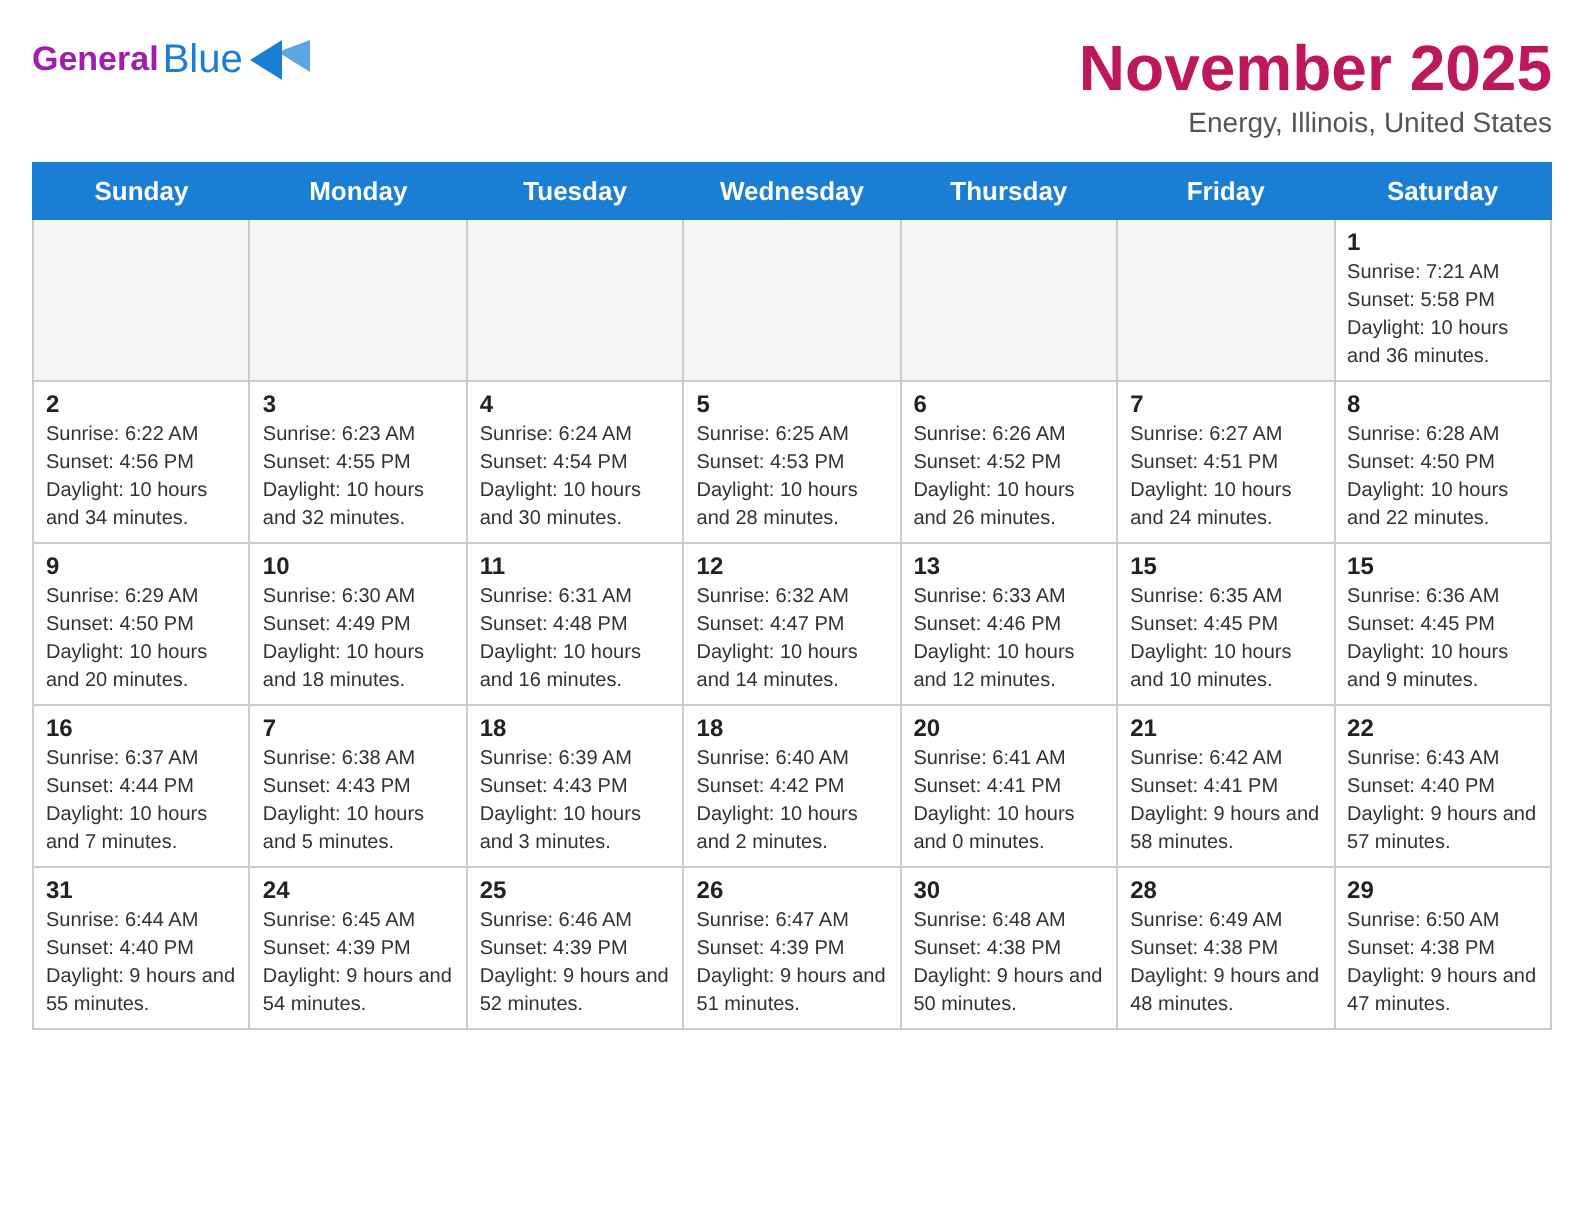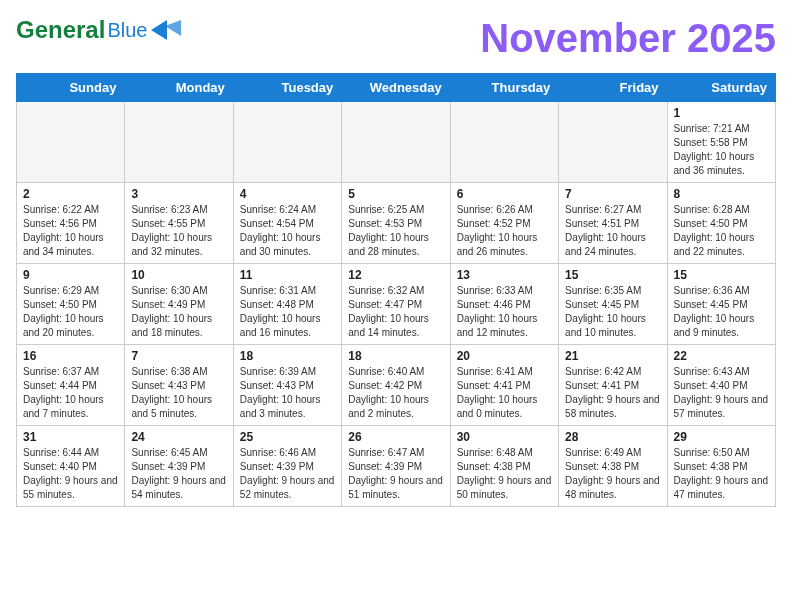--- a/index.html
+++ b/index.html
@@ -18,37 +18,37 @@
     }
     .logo-area {
       display: flex;
       flex-direction: column;
       align-items: flex-start;
     }
     .title-area {
       text-align: right;
     }
     .month-title {
-      font-size: 40px;
-      font-weight: bold;
-      color: #8b5cf6;
+      font-size: 32px;
+      font-weight: bold;
+      color: #be185d;
     }
     .subtitle {
       font-size: 14px;
       color: #555;
     }
     .calendar-table {
       width: 100%;
       border-collapse: collapse;
       border: 1px solid #ccc;
     }
     .calendar-table th {
       background-color: #1a7fd4;
       color: #fff;
-      text-align: right;
+      text-align: center;
       padding: 6px 8px;
       font-size: 13px;
       font-weight: bold;
       border: 1px solid #1a7fd4;
     }
     .calendar-table td {
       border: 1px solid #ccc;
       vertical-align: top;
       padding: 4px 6px;
       width: calc(100% / 7);
@@ -71,23 +71,23 @@
       font-size: 10px;
       line-height: 1.4;
       color: #333;
     }
     .logo-wrapper {
       display: flex;
       align-items: center;
       gap: 2px;
     }
     .logo-general {
-      font-size: 24px;
-      font-weight: bold;
-      color: #15803d;
+      font-size: 17px;
+      font-weight: bold;
+      color: #a21caf;
     }
     .logo-blue {
       color: #1a7fd4;
       font-size: 20px;
       font-weight: normal;
     }
     .logo-svg {
       width: 40px;
       height: 28px;
     }
@@ -101,20 +101,21 @@
       <span class="logo-general">General</span>
       <span class="logo-blue">Blue</span>
       <svg class="logo-svg" viewBox="0 0 40 28">
         <polygon points="2,14 18,4 18,24" fill="#1a7fd4"></polygon>
         <polygon points="16,10 32,4 32,20" fill="#1a7fd4" opacity="0.7"></polygon>
       </svg>
     </div>
   </div>
   <div class="title-area">
     <div class="month-title">November 2025</div>
+    <div class="subtitle">Energy, Illinois, United States</div>
   </div>
 </div>
 
 <table class="calendar-table">
   <thead>
     <tr>
 
     <th>Sunday</th>
         <th>Monday</th>
         <th>Tuesday</th>

